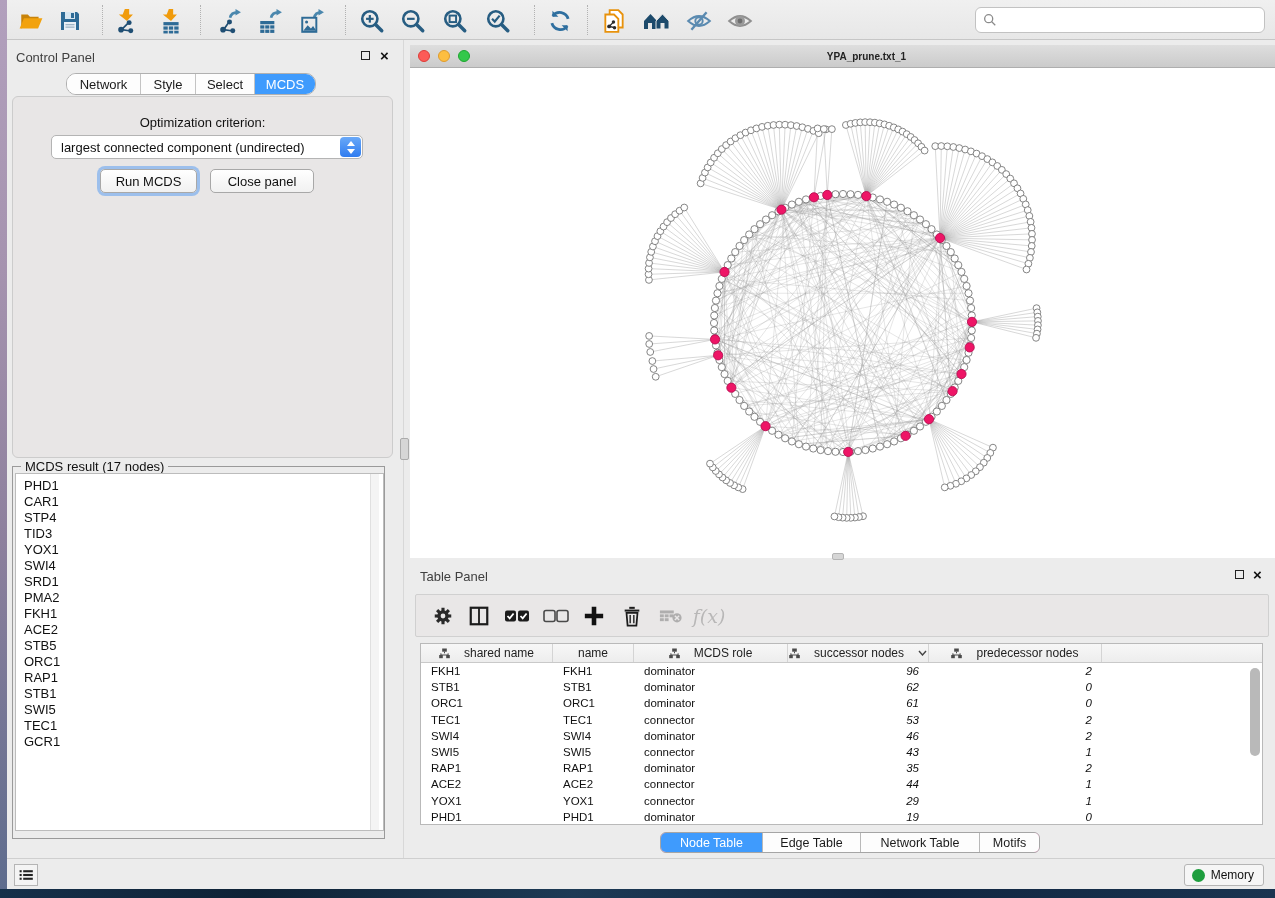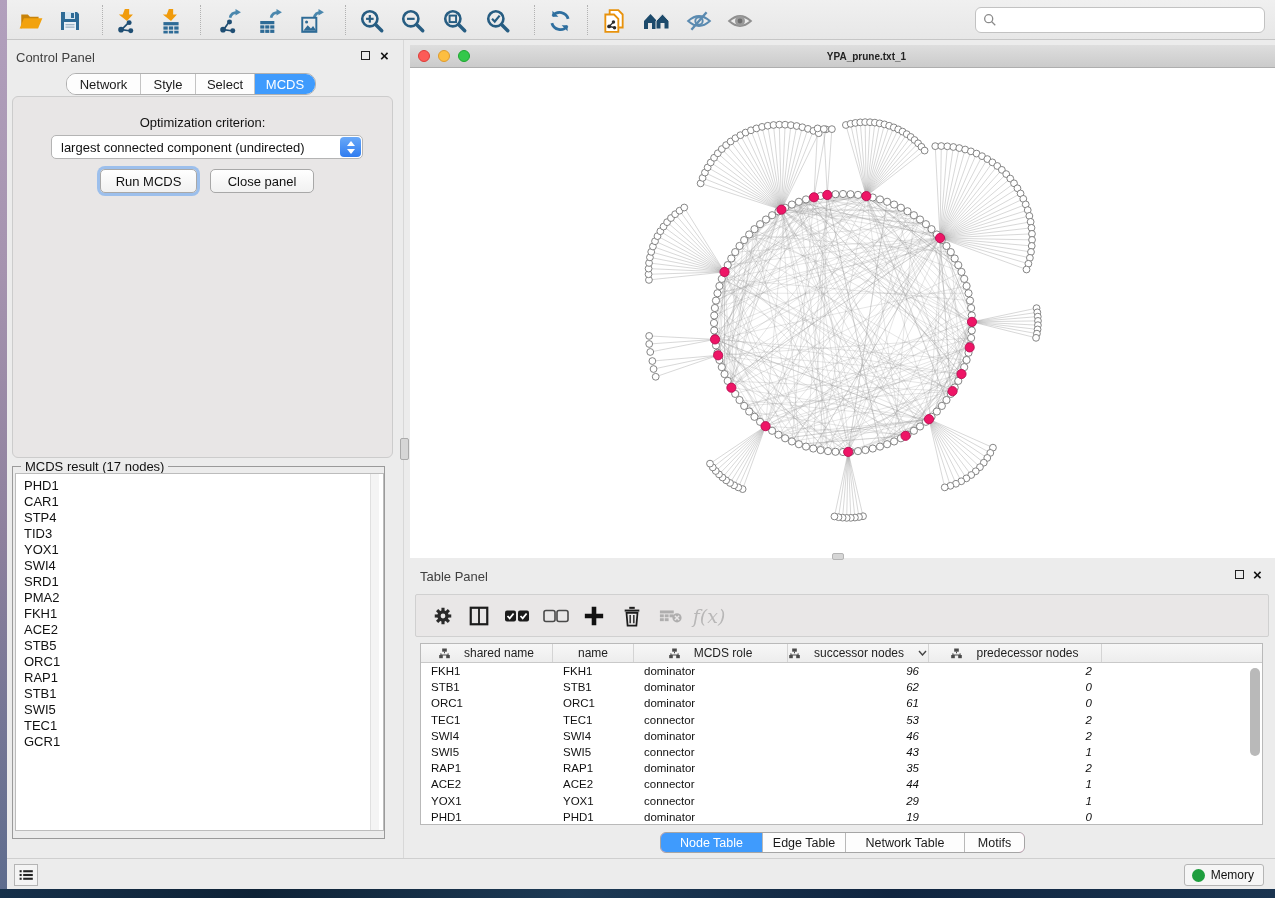--- a/index.html
+++ b/index.html
@@ -1297,21 +1297,21 @@
           <div class="td num">19</div>
           <div class="td num">0</div>
           <div class="td "></div>
         </div>
       </div>
     <div id="tbl-vscroll"></div>
   </div>
 
   <div id="tp-tabs">
     <div class="tp-tab active" style="width:102px">Node Table</div>
-    <div class="tp-tab" style="width:83px">Edge Table</div>
+    <div class="tp-tab" style="width:98px">Edge Table</div>
     <div class="tp-tab" style="width:119px">Network Table</div>
     <div class="tp-tab" style="width:59px">Motifs</div>
   </div>
 </div>
 
 <div id="status-bar">
   <div id="list-mode-btn">
     <svg width="16" height="14" viewBox="0 0 20 16">
         <g fill="#222">
           <rect x="2" y="2" width="2.6" height="2.6"></rect>

